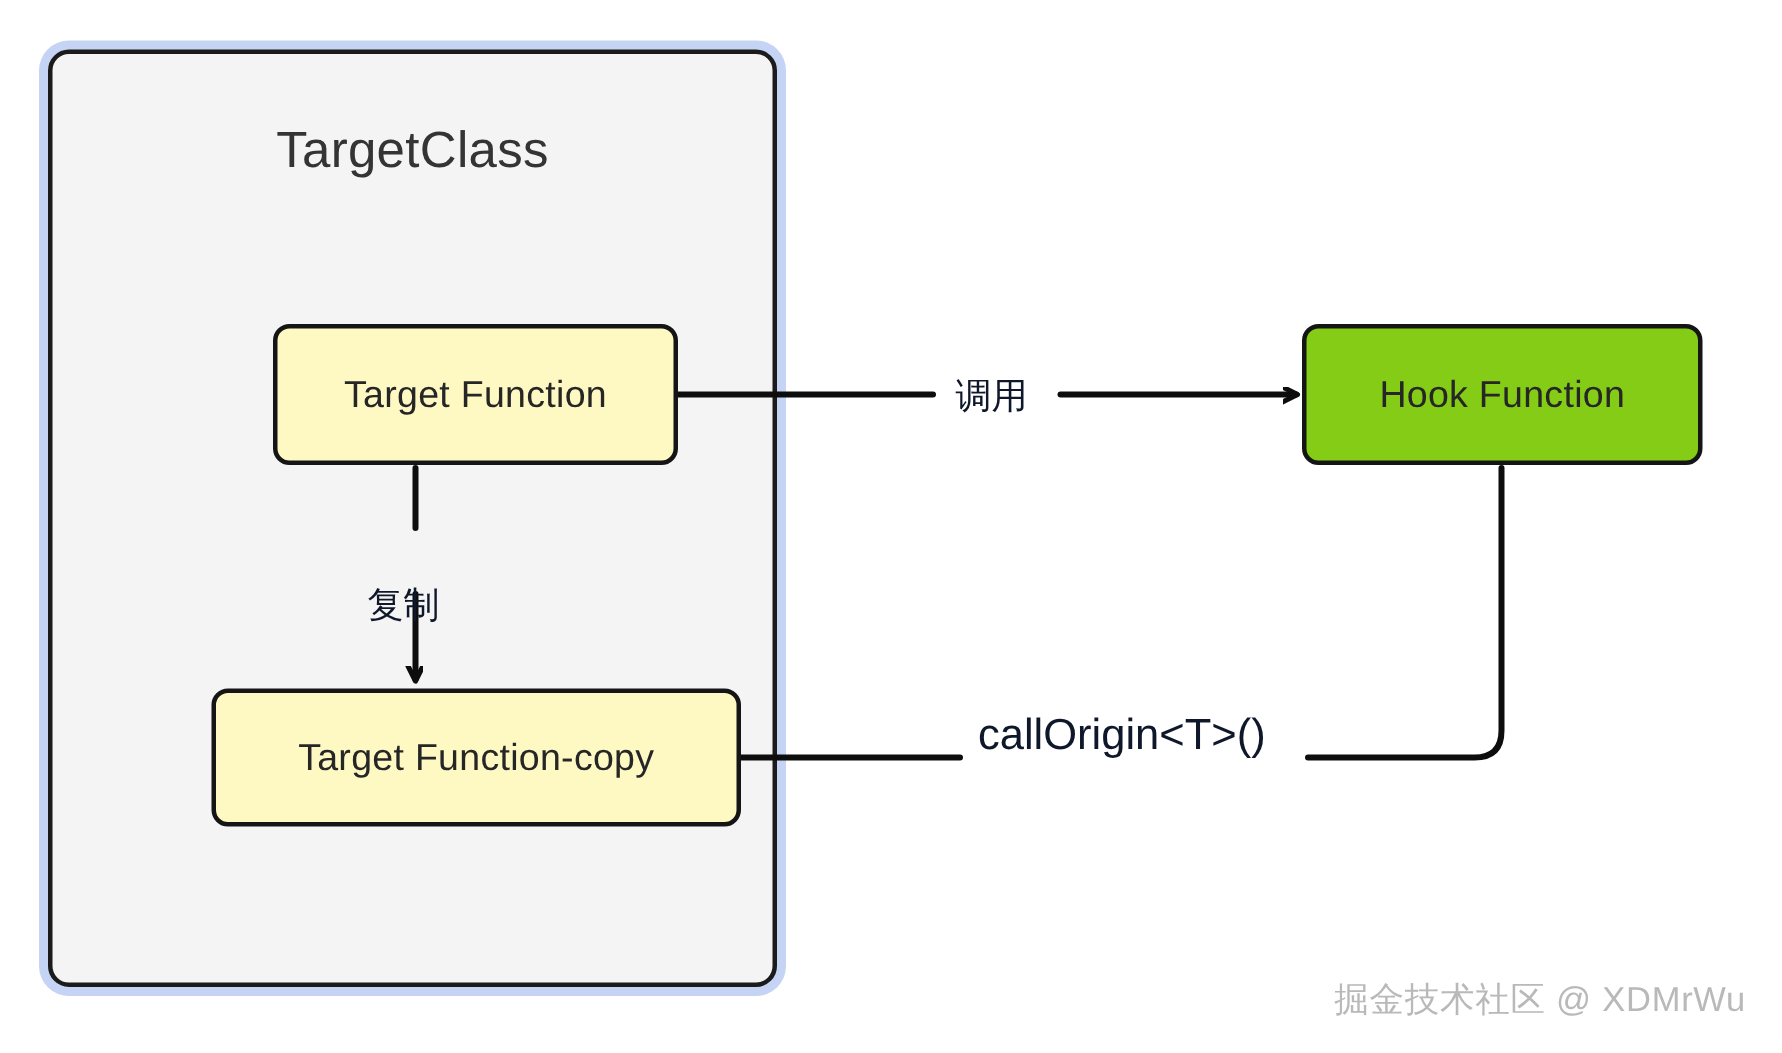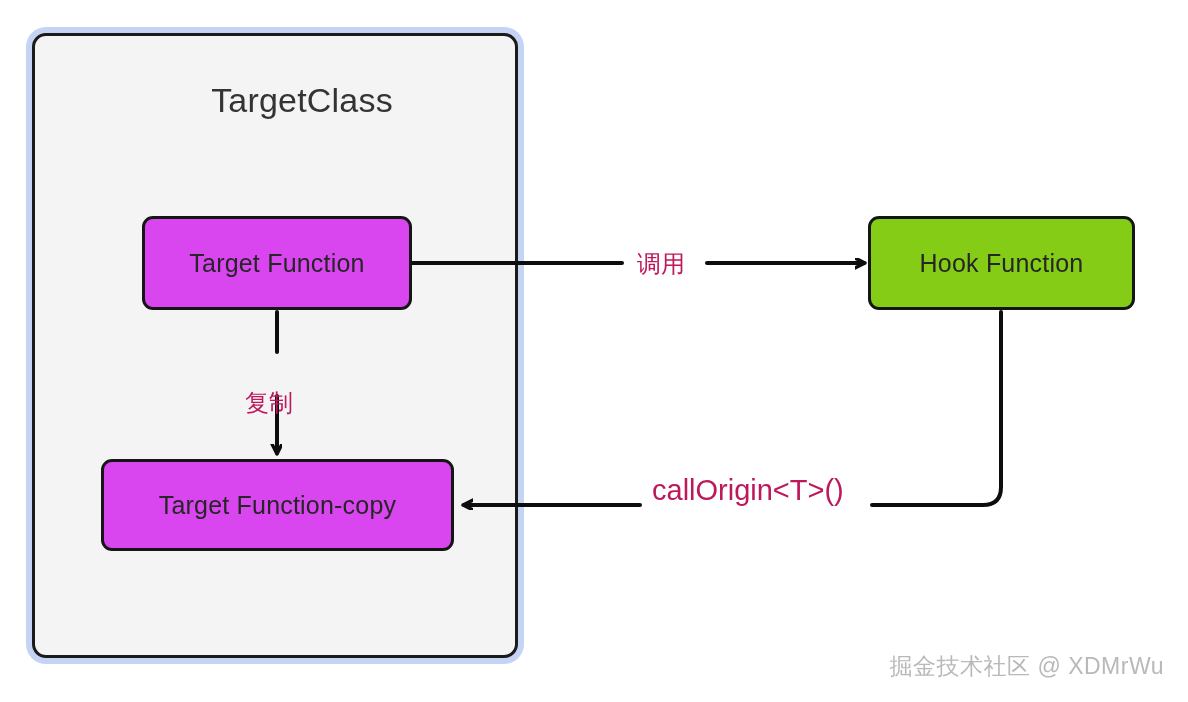--- a/index.html
+++ b/index.html
@@ -33,37 +33,36 @@
   }
   .class-title {
     position: absolute;
     left: 0;
     top: 45px;
     width: 100%;
     text-align: center;
     font-size: 34px;
     color: #343434;
     letter-spacing: 0.2px;
-    padding-left: 27px;
   }
 
   
   .node {
     position: absolute;
     box-sizing: border-box;
     border: 3px solid #151515;
     border-radius: 11px;
     display: flex;
     align-items: center;
     justify-content: center;
     font-size: 25px;
     color: #262626;
     letter-spacing: 0.2px;
   }
-  .node.green { background: #d946ef; }
+  .node.green { background: #fef9c3; margin-left: 40px; }
   .node.cream { background: #84cc16; }
 
   #node-target-function {
     left: 142px;
     top: 216px;
     width: 270px;
     height: 94px;
   }
   #node-target-function-copy {
     left: 101px;
@@ -85,21 +84,21 @@
     top: 0;
     width: 1188px;
     height: 702px;
     pointer-events: none;
   }
 
   
   .edge-label {
     position: absolute;
     font-size: 24px;
-    color: #be185d;
+    color: #0f172a;
     white-space: nowrap;
   }
   #label-call {
     left: 637px;
     top: 248px;
   }
   #label-copy {
     left: 245px;
     top: 363px;
     margin-top: 24px;

